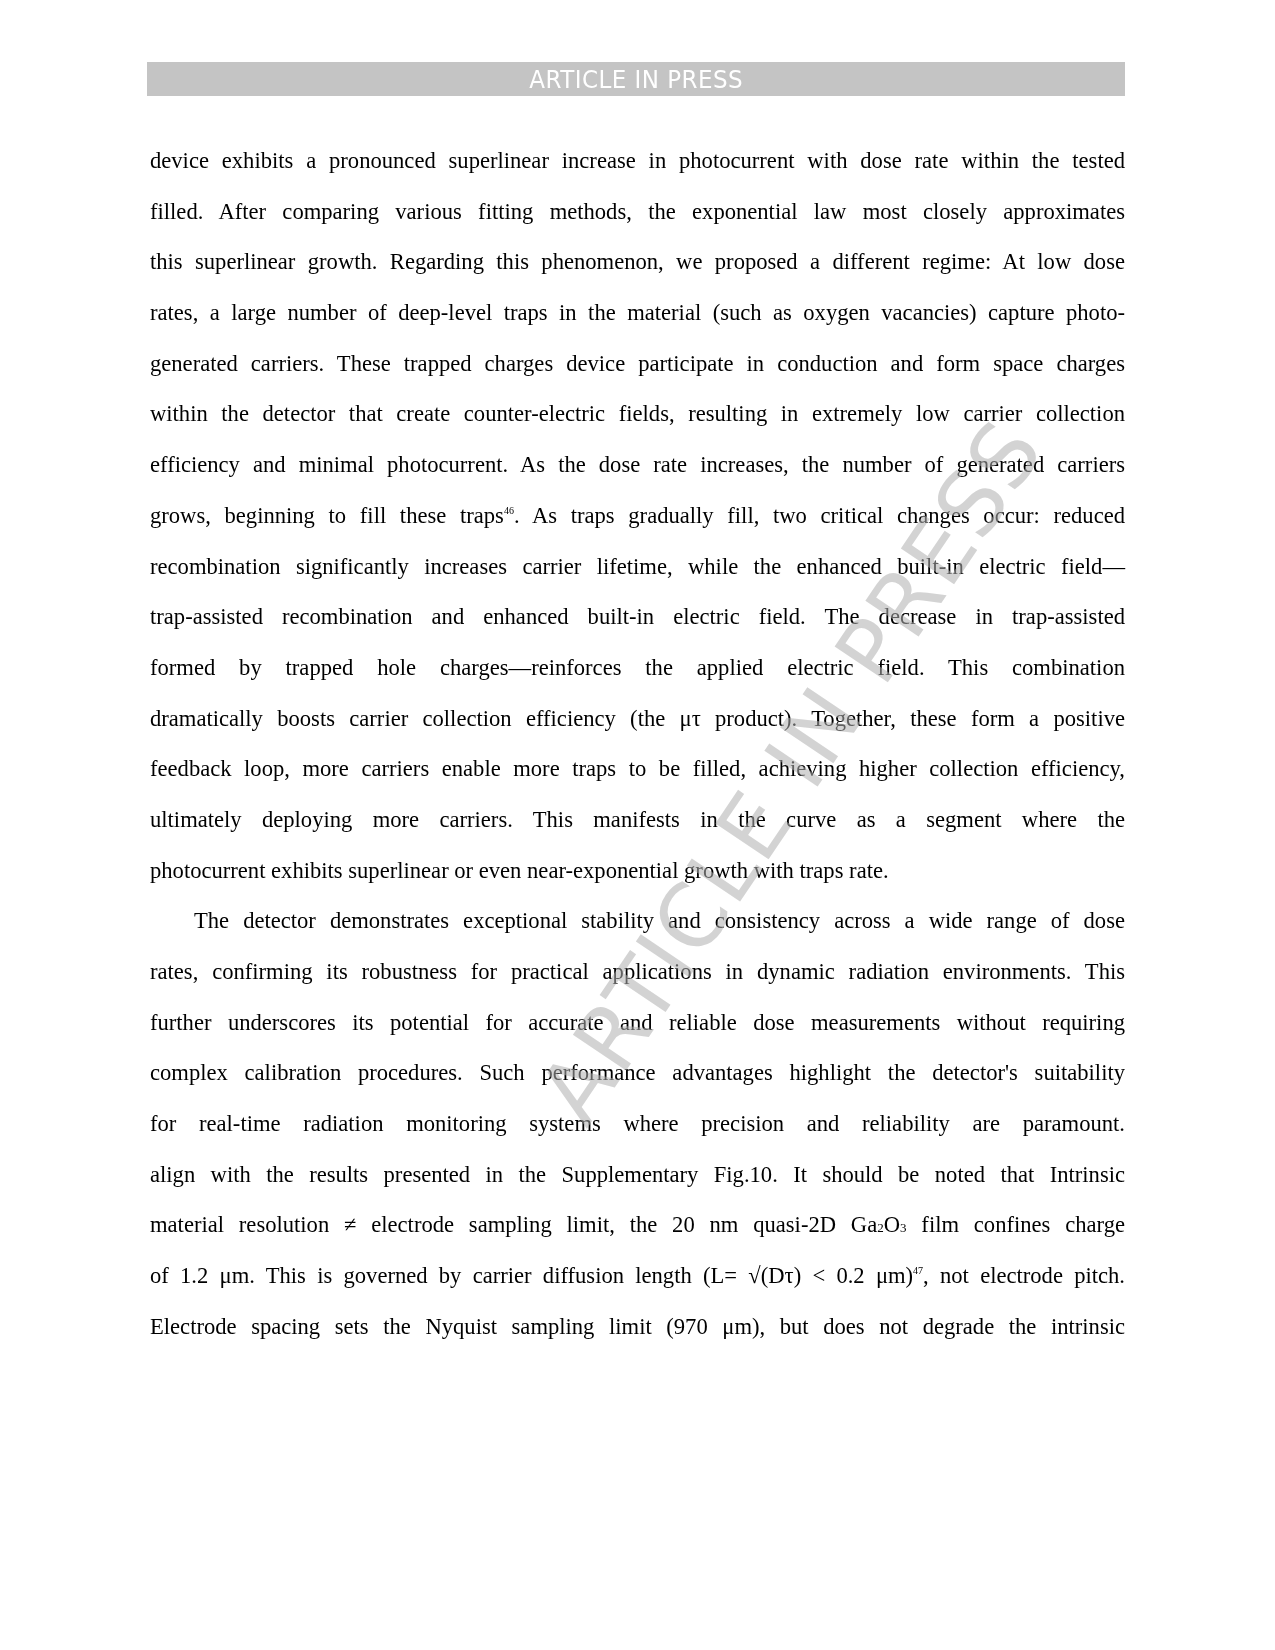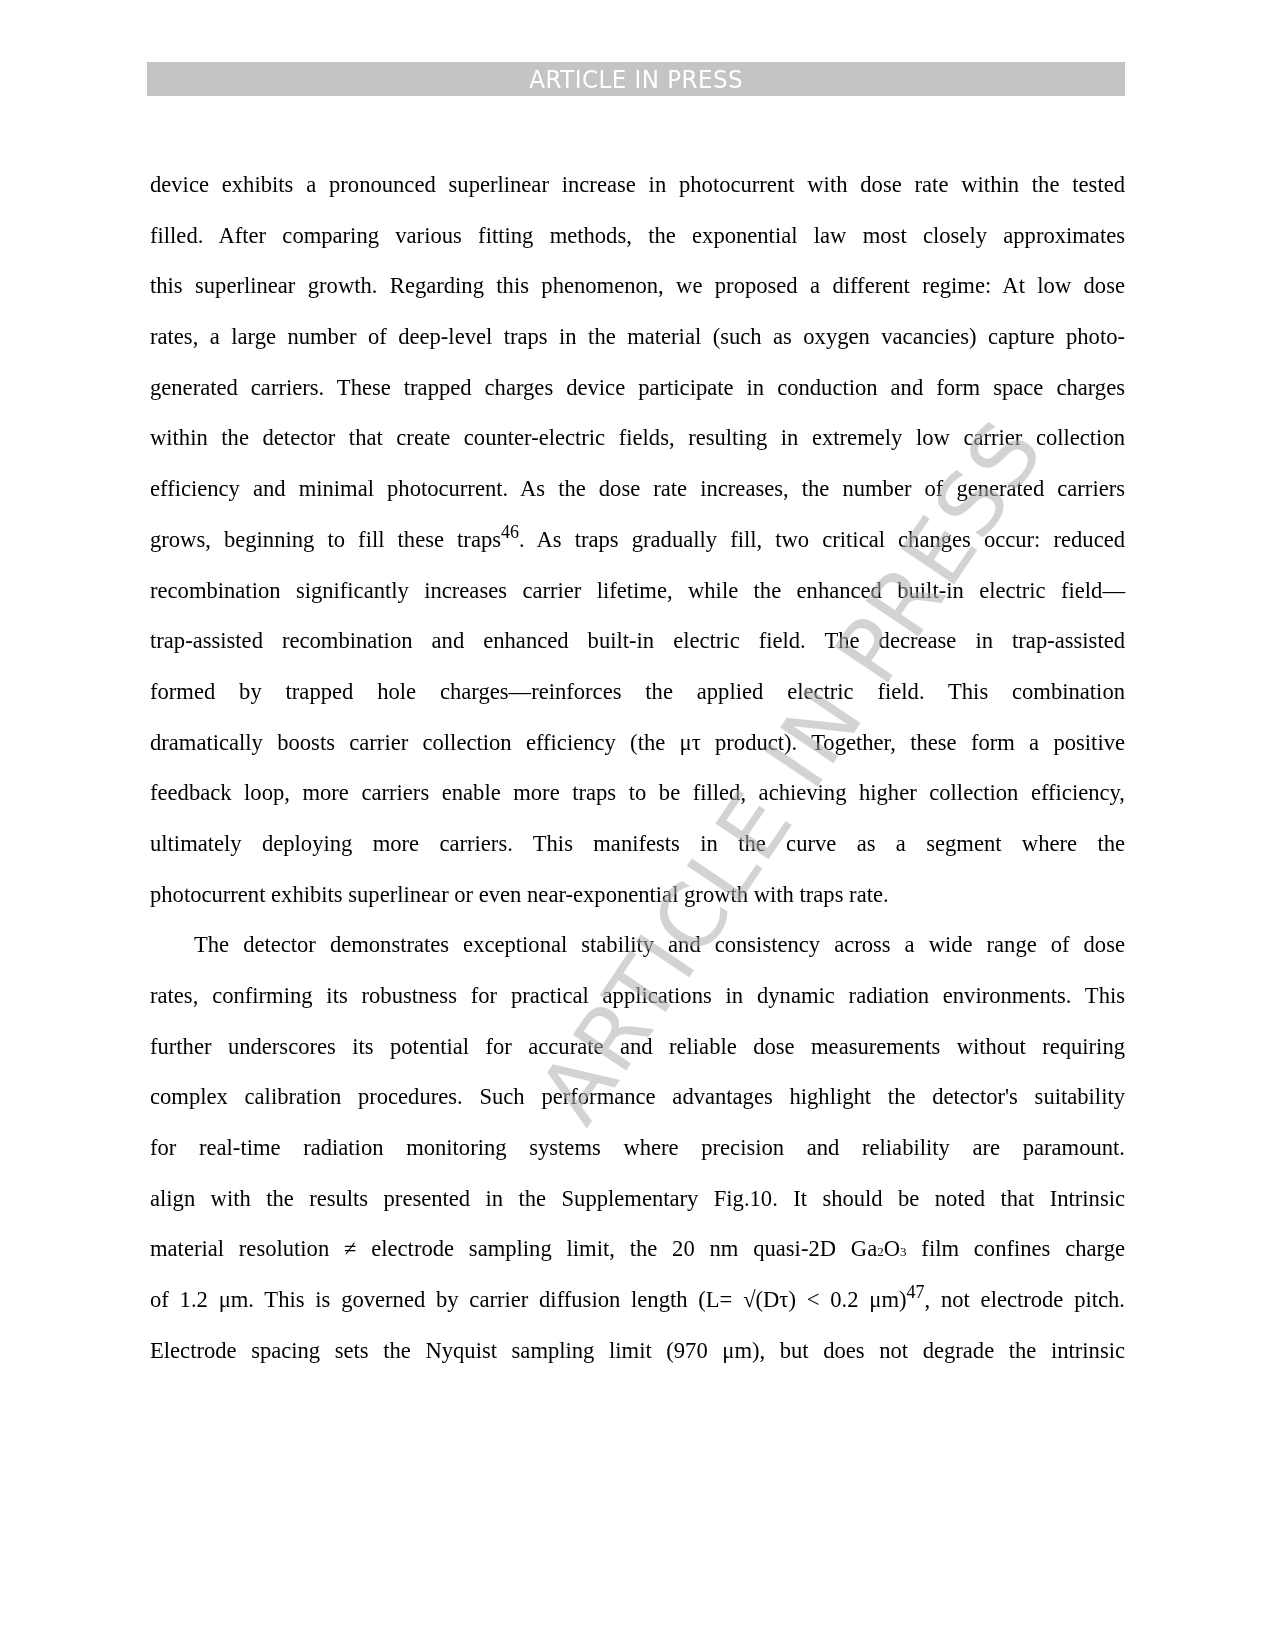--- a/index.html
+++ b/index.html
@@ -27,21 +27,21 @@
     .banner-text {
       font-family: "DejaVu Sans", sans-serif;
       font-size: 25px;
       color: #ffffff;
       letter-spacing: 0.5px;
       transform: scaleX(0.92);
     }
     .content {
       position: absolute;
       left: 150px;
-      top: 160px;
+      top: 136px;
       width: 975px;
       font-family: "Liberation Serif", serif;
       font-size: 22.6px;
       line-height: 50.7px;
       color: #000000;
     }
     .para {
       margin: 0;
       text-align: justify;
       text-align-last: left;
@@ -54,21 +54,21 @@
       height: 50.7px;
       overflow: visible;
     }
     .line.last {
       text-align-last: left;
     }
     .line.indent {
       padding-left: 44px;
     }
     sup {
-      font-size: 18px;
+      font-size: 10px;
       line-height: 0;
       vertical-align: 9px;
     }
     sub.chem {
       font-size: 13px;
       vertical-align: 0;
       line-height: 0;
     }
     .watermark {
       position: absolute;

